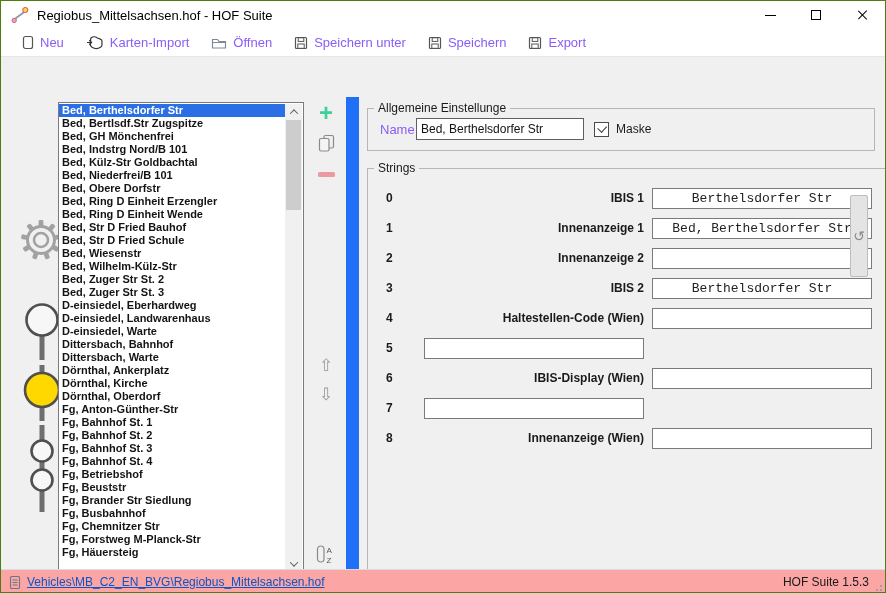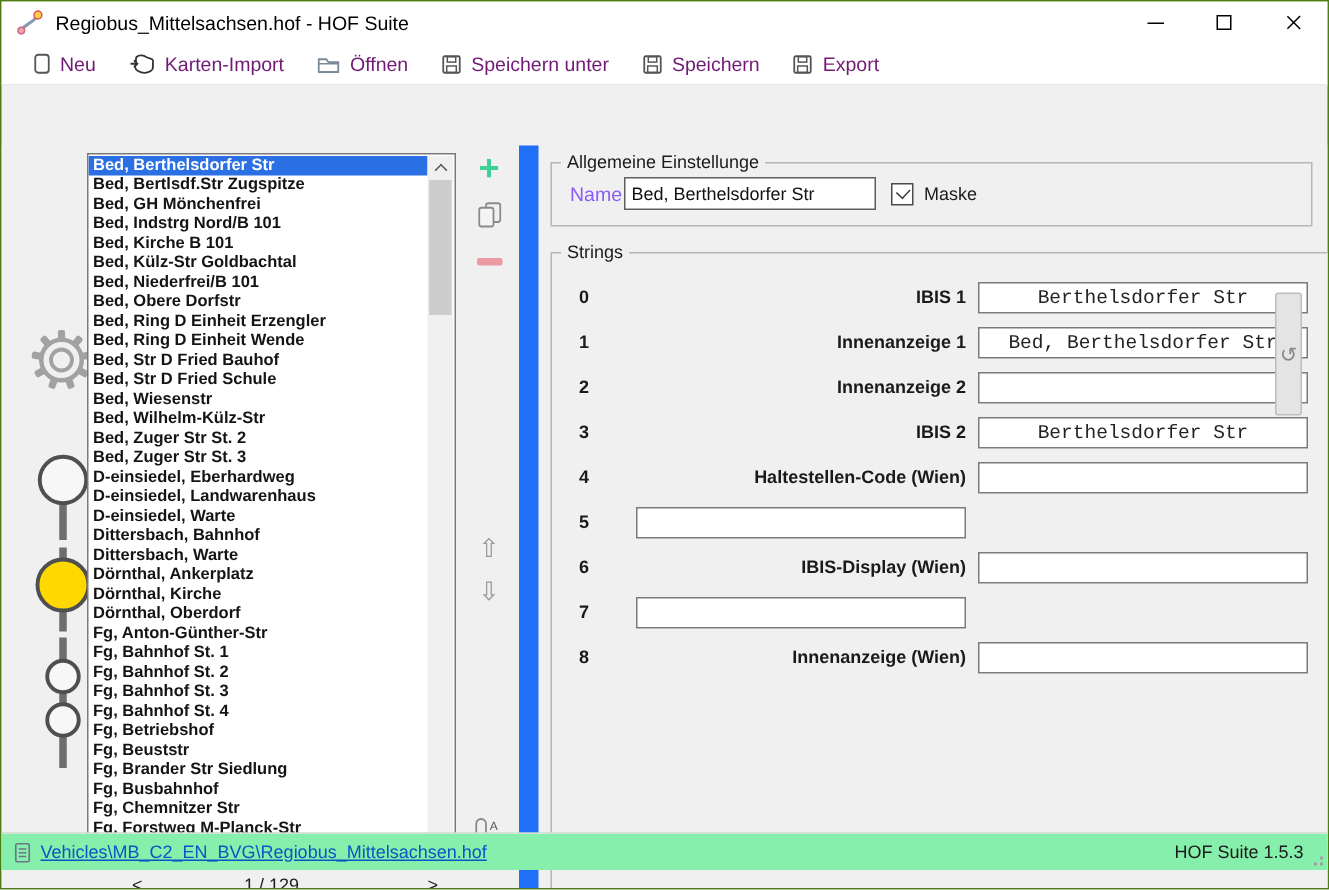--- a/index.html
+++ b/index.html
@@ -18,21 +18,21 @@
   .wc{ width:46px; height:28px; display:flex; align-items:center; justify-content:center; }
   .min-glyph{ width:11px; height:1px; background:#000; display:block; }
   .max-glyph{ width:10px; height:10px; border:1px solid #000; display:block; }
   .close-glyph{ position:relative; width:12px; height:12px; display:block; }
   .close-glyph::before,.close-glyph::after{ content:""; position:absolute; left:5.5px; top:0;
     width:1.2px; height:12px; background:#000; }
   .close-glyph::before{ transform:rotate(45deg);} .close-glyph::after{ transform:rotate(-45deg);}
   
   .toolbar{ position:absolute; left:0; top:28px; width:100%; height:28px; background:#fff;
     border-bottom:1px solid #e6e6e6; display:flex; align-items:center; padding-left:10px; }
-  .tb-btn{ display:flex; align-items:center; gap:6px; padding:0 11px; height:26px; font-size:13px; color:#701a75; }
+  .tb-btn{ display:flex; align-items:center; gap:6px; padding:0 11px; height:26px; font-size:13px; color:#8b5cf6; }
   
   .main{ position:absolute; left:0; top:56px; width:100%; height:512px; background:#f0f0f0;margin-top:40px; }
   .divider{ position:absolute; left:345px; top:0; width:13px; height:512px; background:var(--divider); }
   
   .gear-wrap{ position:absolute; left:19px; top:122px; }
   .route-wrap{ position:absolute; left:13px; top:197px; }
   
   .listbox{ position:absolute; left:57px; top:5px; width:246px; height:471px; background:#fff;
     border:1px solid #7a7a7a; overflow:hidden; padding:1px 18px 0 0; }
   .list-item{ height:13px; line-height:13px; font-size:11px; font-weight:700; color:#141414;
@@ -76,21 +76,21 @@
   .srows{ padding:8px 0 0 0; }
   .srow{ display:grid; grid-template-columns:30px 1fr 220px; align-items:center; height:30px; padding:0 26px 0 18px; column-gap:8px; }
   .sidx{ font-size:12px; font-weight:600; color:#1a1a1a; }
   .slab{ font-size:12px; font-weight:600; color:#1a1a1a; text-align:right; }
   .sinput{ width:220px; height:21px; border:1px solid #7a7a7a; background:#fff; text-align:center;
     font-family:"Liberation Mono", monospace; font-size:13px; color:#222; padding:0; outline:none; }
   .refresh-btn{ position:absolute; left:482px; top:20px; width:18px; height:82px; background:#e4e4e4;
     border:1px solid #bdbdbd; border-radius:2px; display:flex; align-items:center; justify-content:center;
     color:#8a8a8a; font-size:14px; }
   
-  .statusbar{ position:absolute; left:0; top:554px; width:100%; height:25px; background:#86efac;
+  .statusbar{ position:absolute; left:0; top:568px; width:100%; height:25px; background:#fca5a5;
     border-top:1px solid #dcdcdc; display:flex; align-items:center; }
   .file-icon{ margin-left:8px; }
   .file-link{ margin-left:6px; font-size:12px; color:var(--link); text-decoration:underline; cursor:pointer; }
   .version{ position:absolute; right:16px; font-size:12px; color:#1a1a1a; }
   .grip{ position:absolute; right:2px; bottom:2px; width:10px; height:10px; }
   .grip::after{ content:""; position:absolute; right:1px; bottom:1px; width:2px; height:2px;
     background:#a0a0a0; box-shadow:-4px 0 0 #a0a0a0, 0 -4px 0 #a0a0a0; }
 </style>
 </head>
 <body>
@@ -208,21 +208,20 @@
           </div>
         <div class="sb-thumb"></div>
         <div class="sb-btn sb-down">
             <span class="chev down"></span>
           </div>
       </div>
     <div class="list-item selected">Bed, Berthelsdorfer Str</div>
         <div class="list-item">Bed, Bertlsdf.Str Zugspitze</div>
         <div class="list-item">Bed, GH Mönchenfrei</div>
         <div class="list-item">Bed, Indstrg Nord/B 101</div>
-        <div class="list-item">Bed, Kirche B 101</div>
         <div class="list-item">Bed, Külz-Str Goldbachtal</div>
         <div class="list-item">Bed, Niederfrei/B 101</div>
         <div class="list-item">Bed, Obere Dorfstr</div>
         <div class="list-item">Bed, Ring D Einheit Erzengler</div>
         <div class="list-item">Bed, Ring D Einheit Wende</div>
         <div class="list-item">Bed, Str D Fried Bauhof</div>
         <div class="list-item">Bed, Str D Fried Schule</div>
         <div class="list-item">Bed, Wiesenstr</div>
         <div class="list-item">Bed, Wilhelm-Külz-Str</div>
         <div class="list-item">Bed, Zuger Str St. 2</div>

